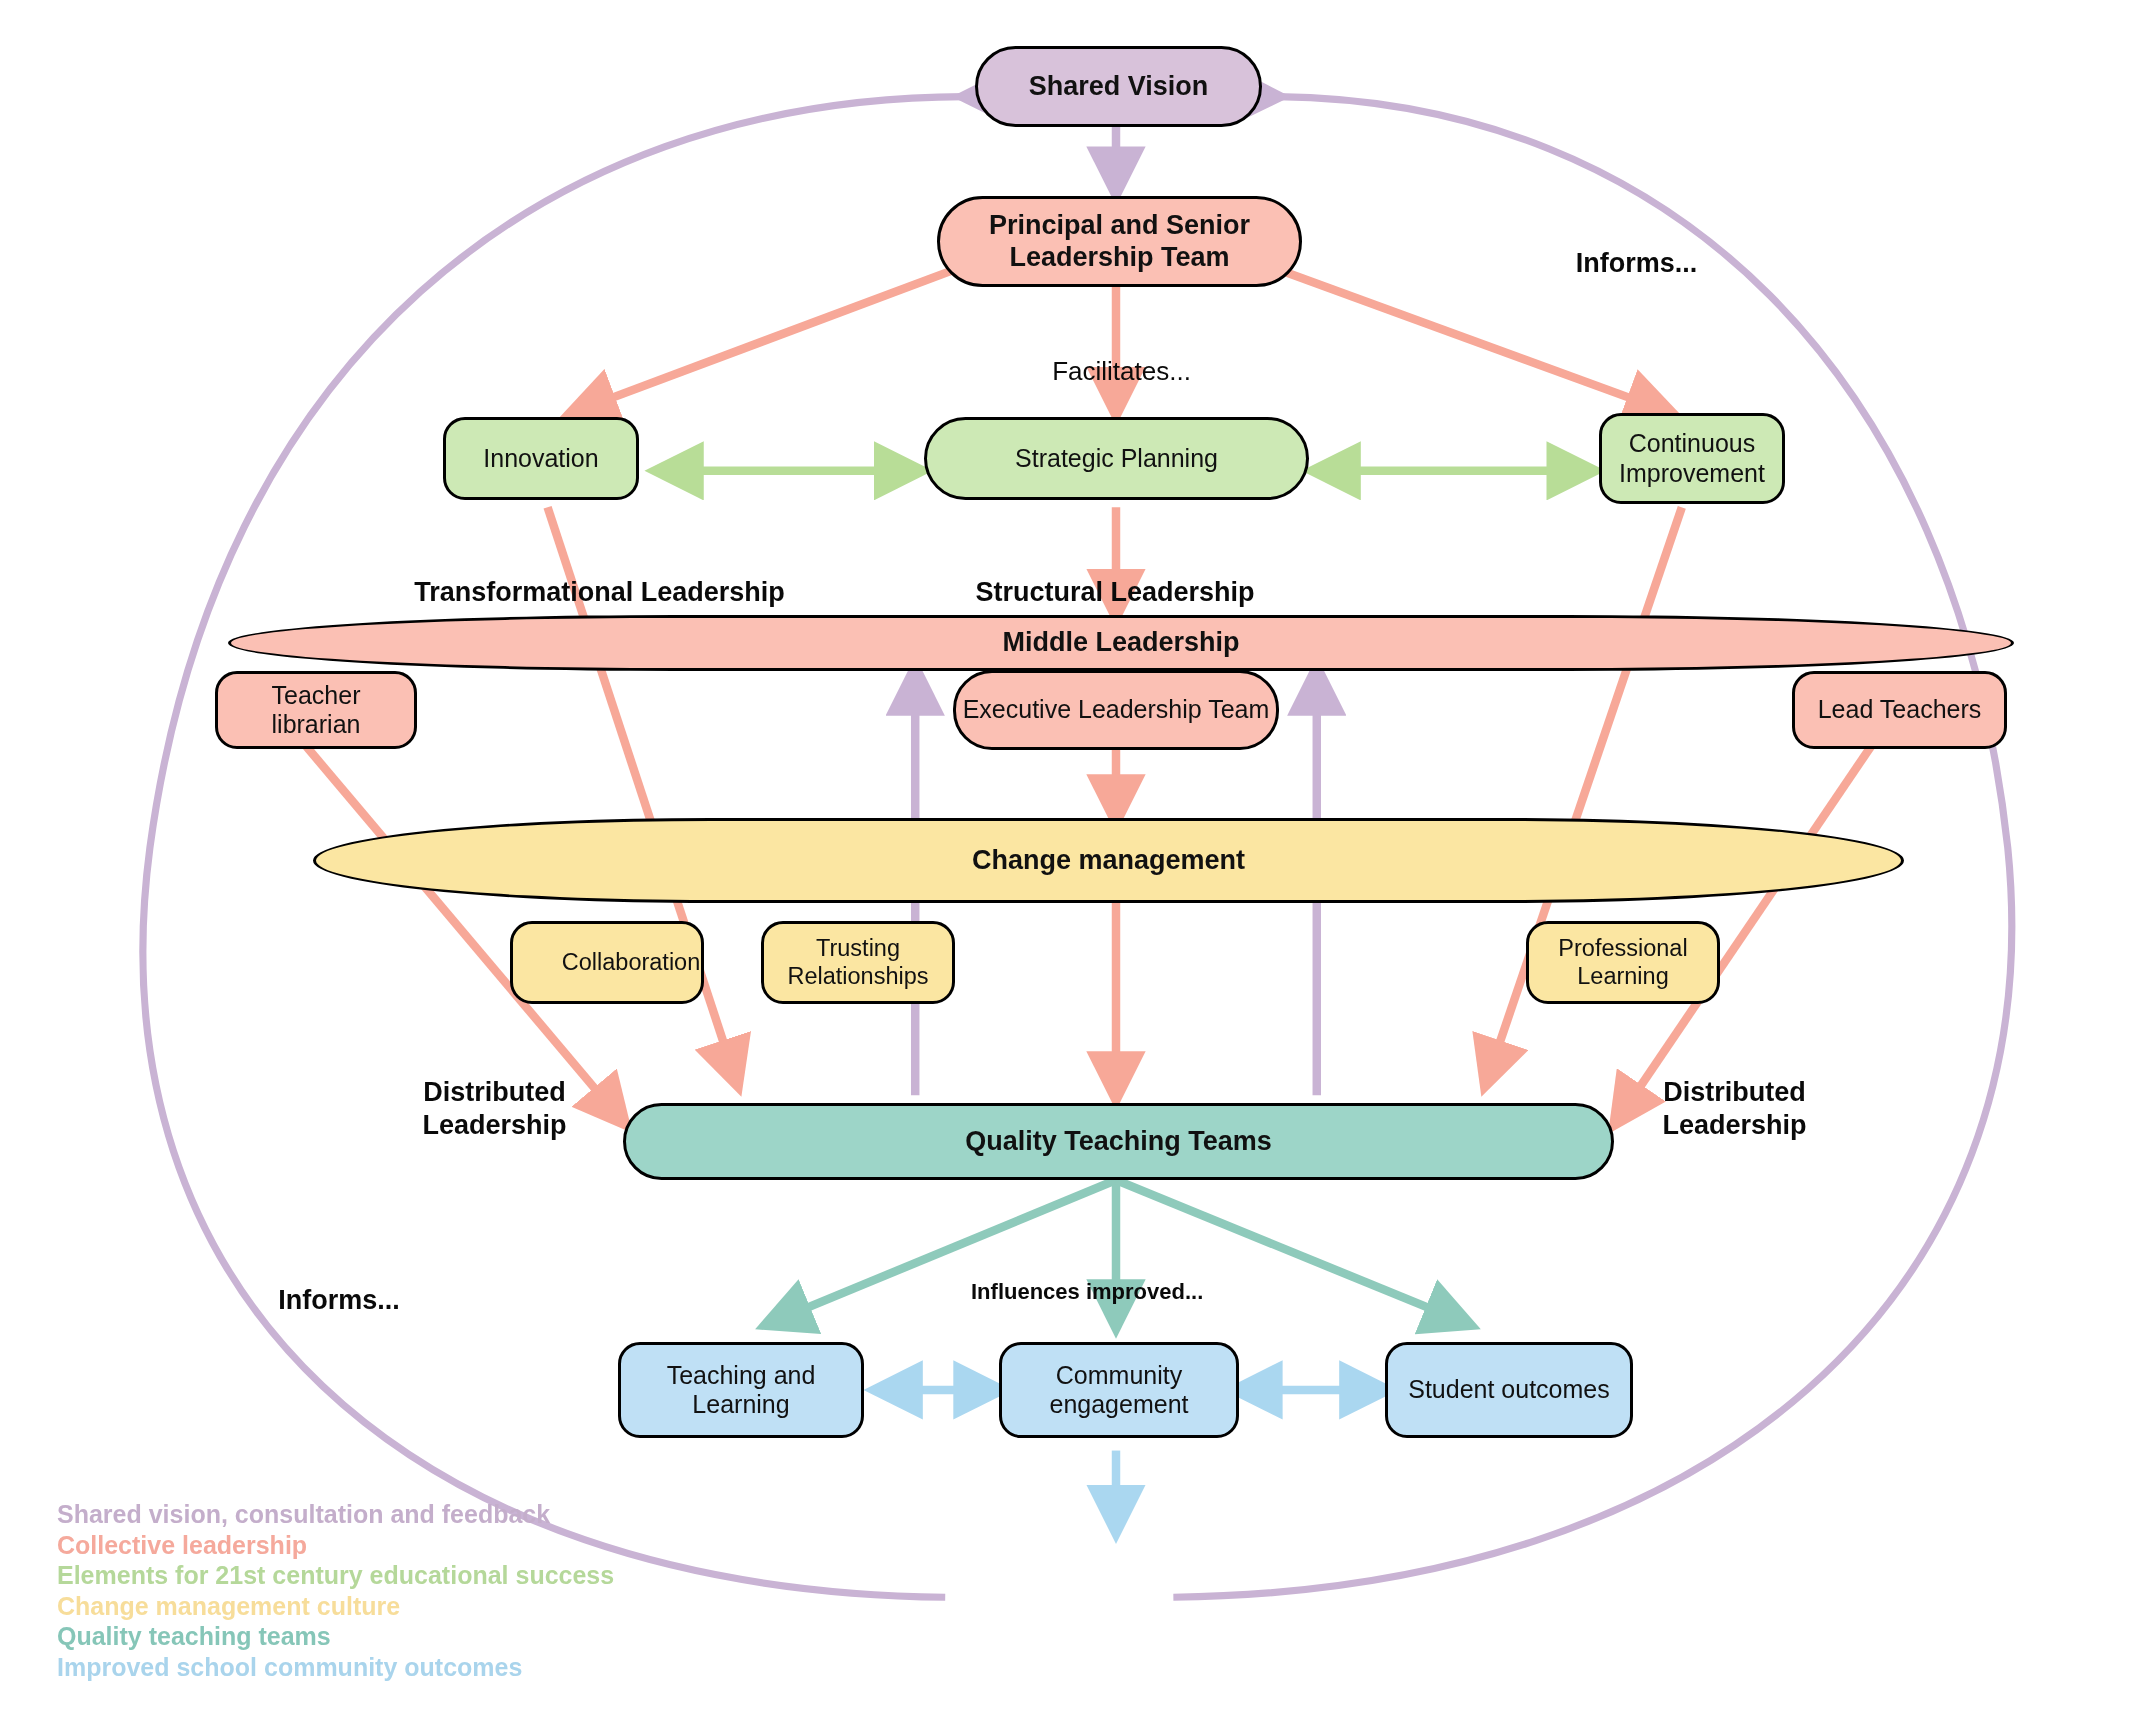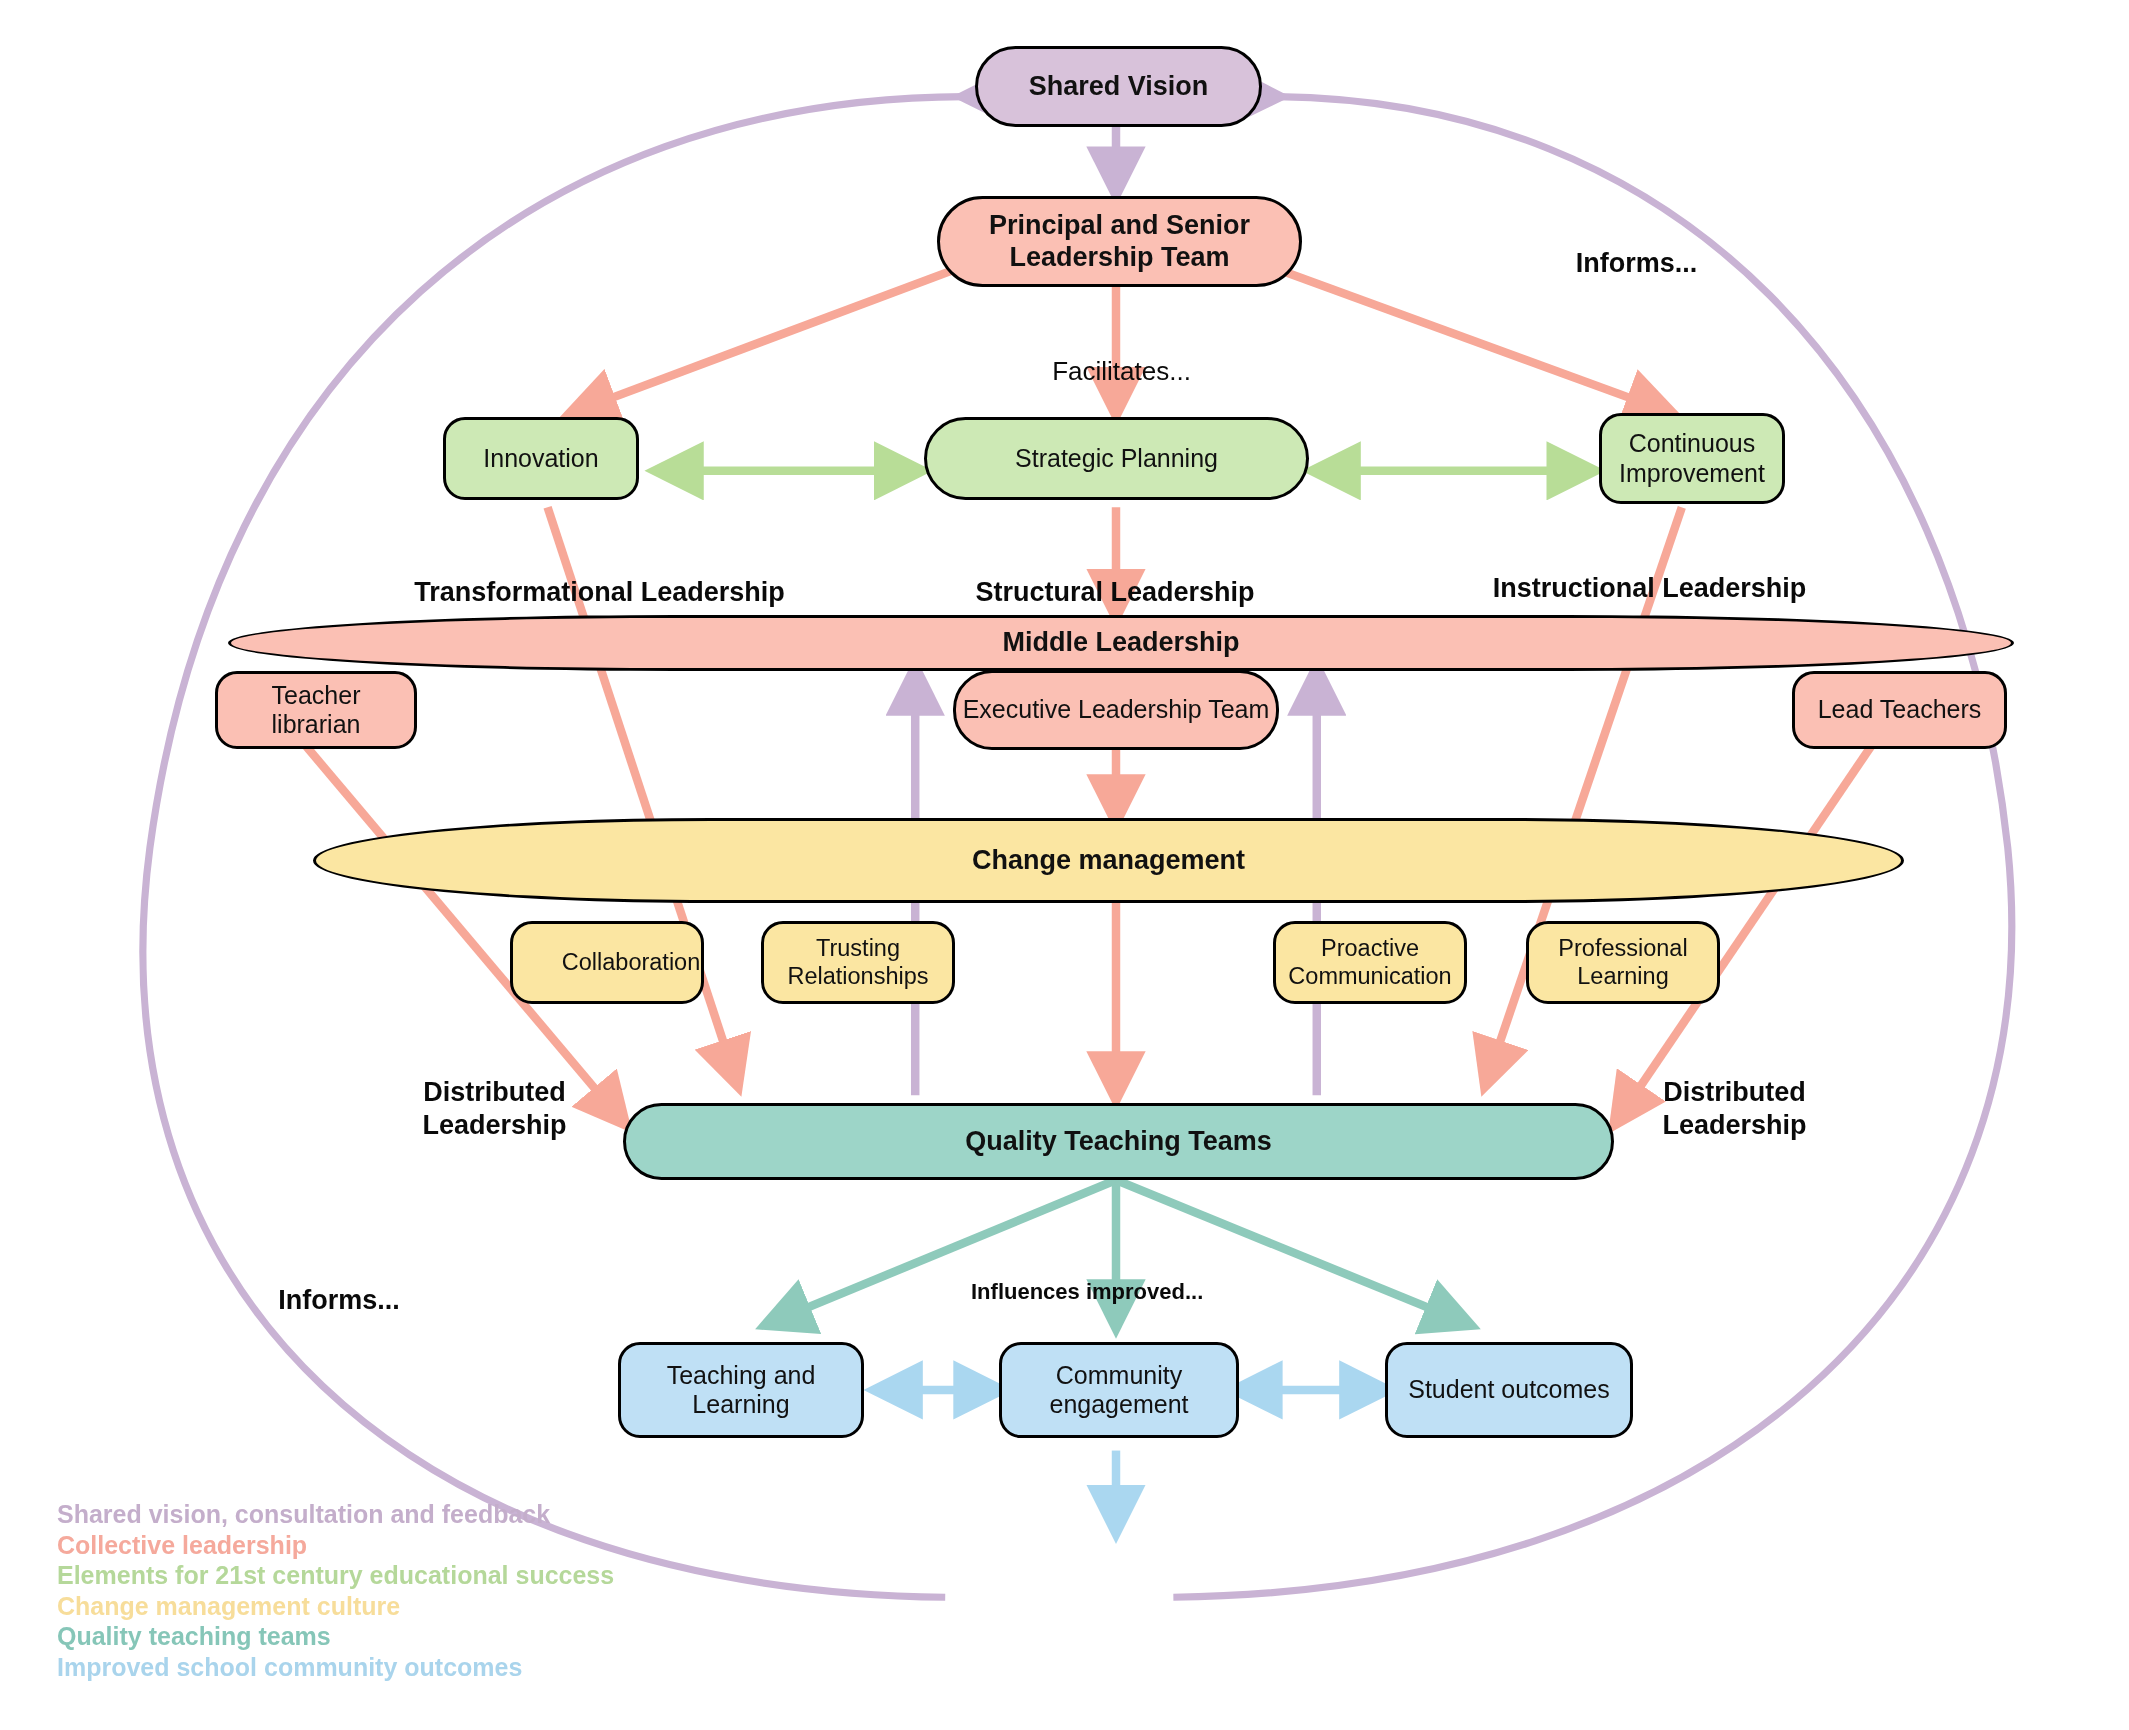--- a/index.html
+++ b/index.html
@@ -120,23 +120,20 @@
   <div class="node rrect green" style="left:1599px;top:413px;width:186px;height:91px;font-size:25px;">
     <span>Continuous Improvement</span>
   </div>
 
   <div class="lbl" style="left:391px;top:544px;width:417px;font-size:27px;">
     <span>Transformational Leadership</span>
   </div>
   <div class="lbl" style="left:926px;top:544px;width:378px;font-size:27px;">
     <span>Structural  Leadership</span>
   </div>
-  <div class="lbl" style="left:1467px;top:540px;width:365px;font-size:27px;">
-    <span>Instructional Leadership</span>
-  </div>
 
   <div class="node salmon bold" style="left:228px;top:615px;width:1786px;height:56px;border-radius:50%/100%;font-size:27px;">
     <span>Middle Leadership</span>
   </div>
 
   <div class="node rrect salmon" style="left:215px;top:671px;width:202px;height:78px;font-size:25px;">
     <span>Teacher librarian</span>
   </div>
 
   <div class="node rrect salmon" style="left:953px;top:670px;width:326px;height:80px;font-size:25px;border-radius:39px;">
@@ -149,23 +146,20 @@
 
   <div class="node yellow bold" style="left:313px;top:818px;width:1591px;height:85px;border-radius:50%/100%;font-size:27px;">
     <span>Change management</span>
   </div>
 
   <div class="node rrect yellow" style="left:510px;top:921px;width:194px;height:83px;font-size:23.5px;padding-left:48px;">
     <span>Collaboration</span>
   </div>
   <div class="node rrect yellow" style="left:761px;top:921px;width:194px;height:83px;font-size:23.5px;">
     <span>Trusting Relationships</span>
-  </div>
-  <div class="node rrect yellow" style="left:1273px;top:921px;width:194px;height:83px;font-size:23.5px;">
-    <span>Proactive Communication</span>
   </div>
   <div class="node rrect yellow" style="left:1526px;top:921px;width:194px;height:83px;font-size:23.5px;">
     <span>Professional Learning</span>
   </div>
 
   <div class="lbl" style="left:377px;top:1044px;width:235px;font-size:27px;">
     <span>Distributed
 Leadership</span>
   </div>
   <div class="lbl" style="left:1617px;top:1044px;width:235px;font-size:27px;">

